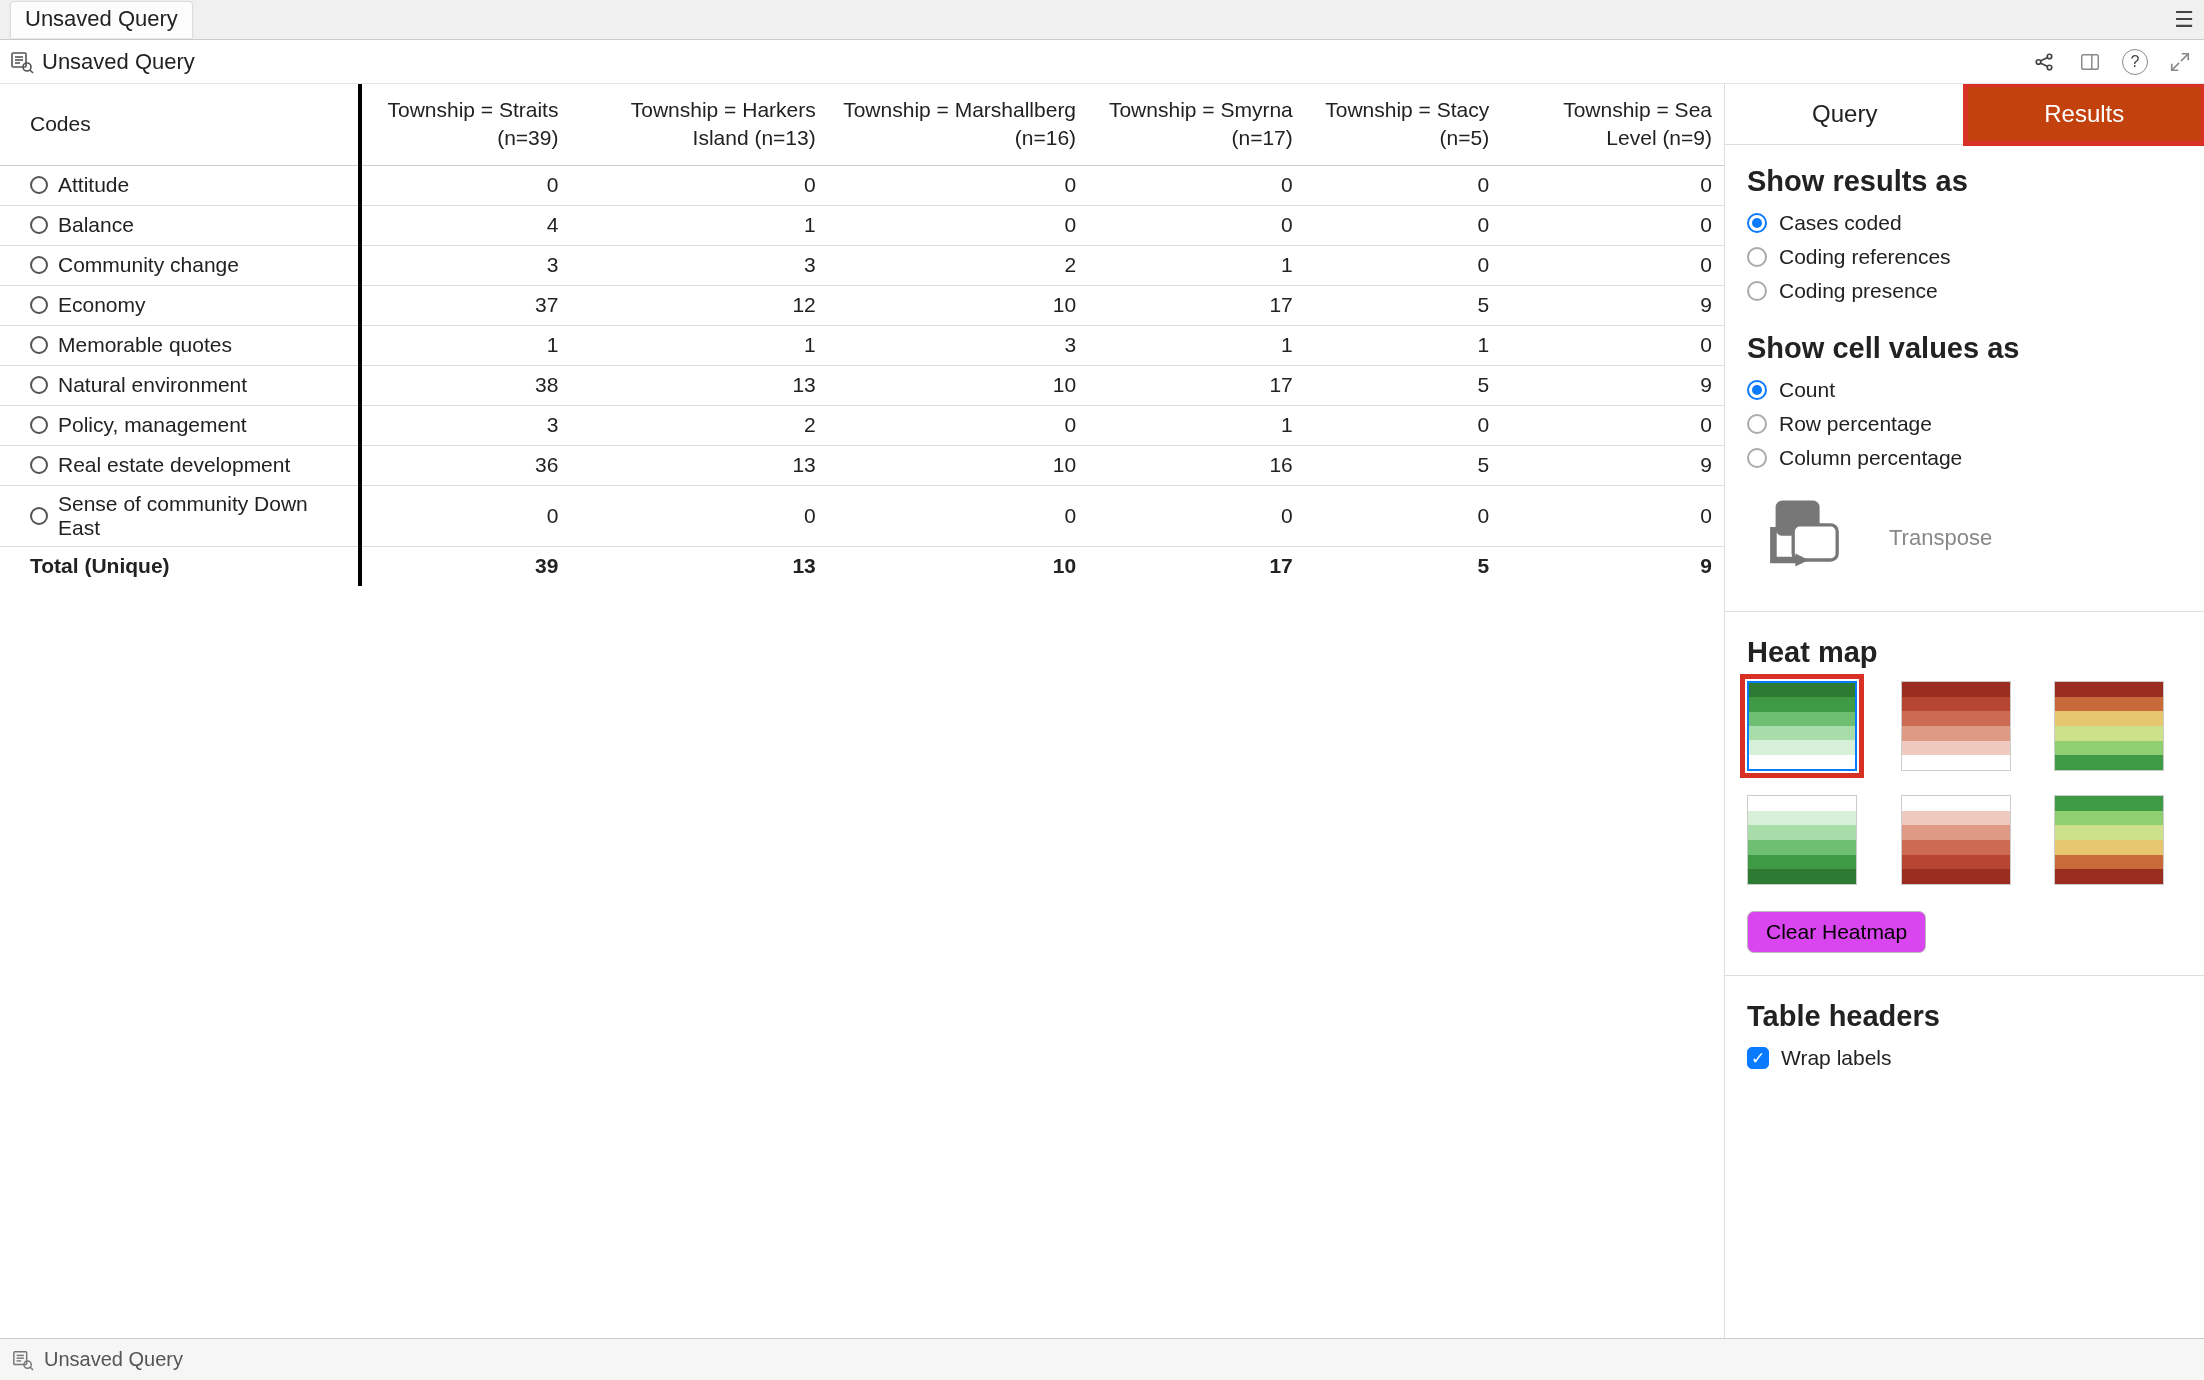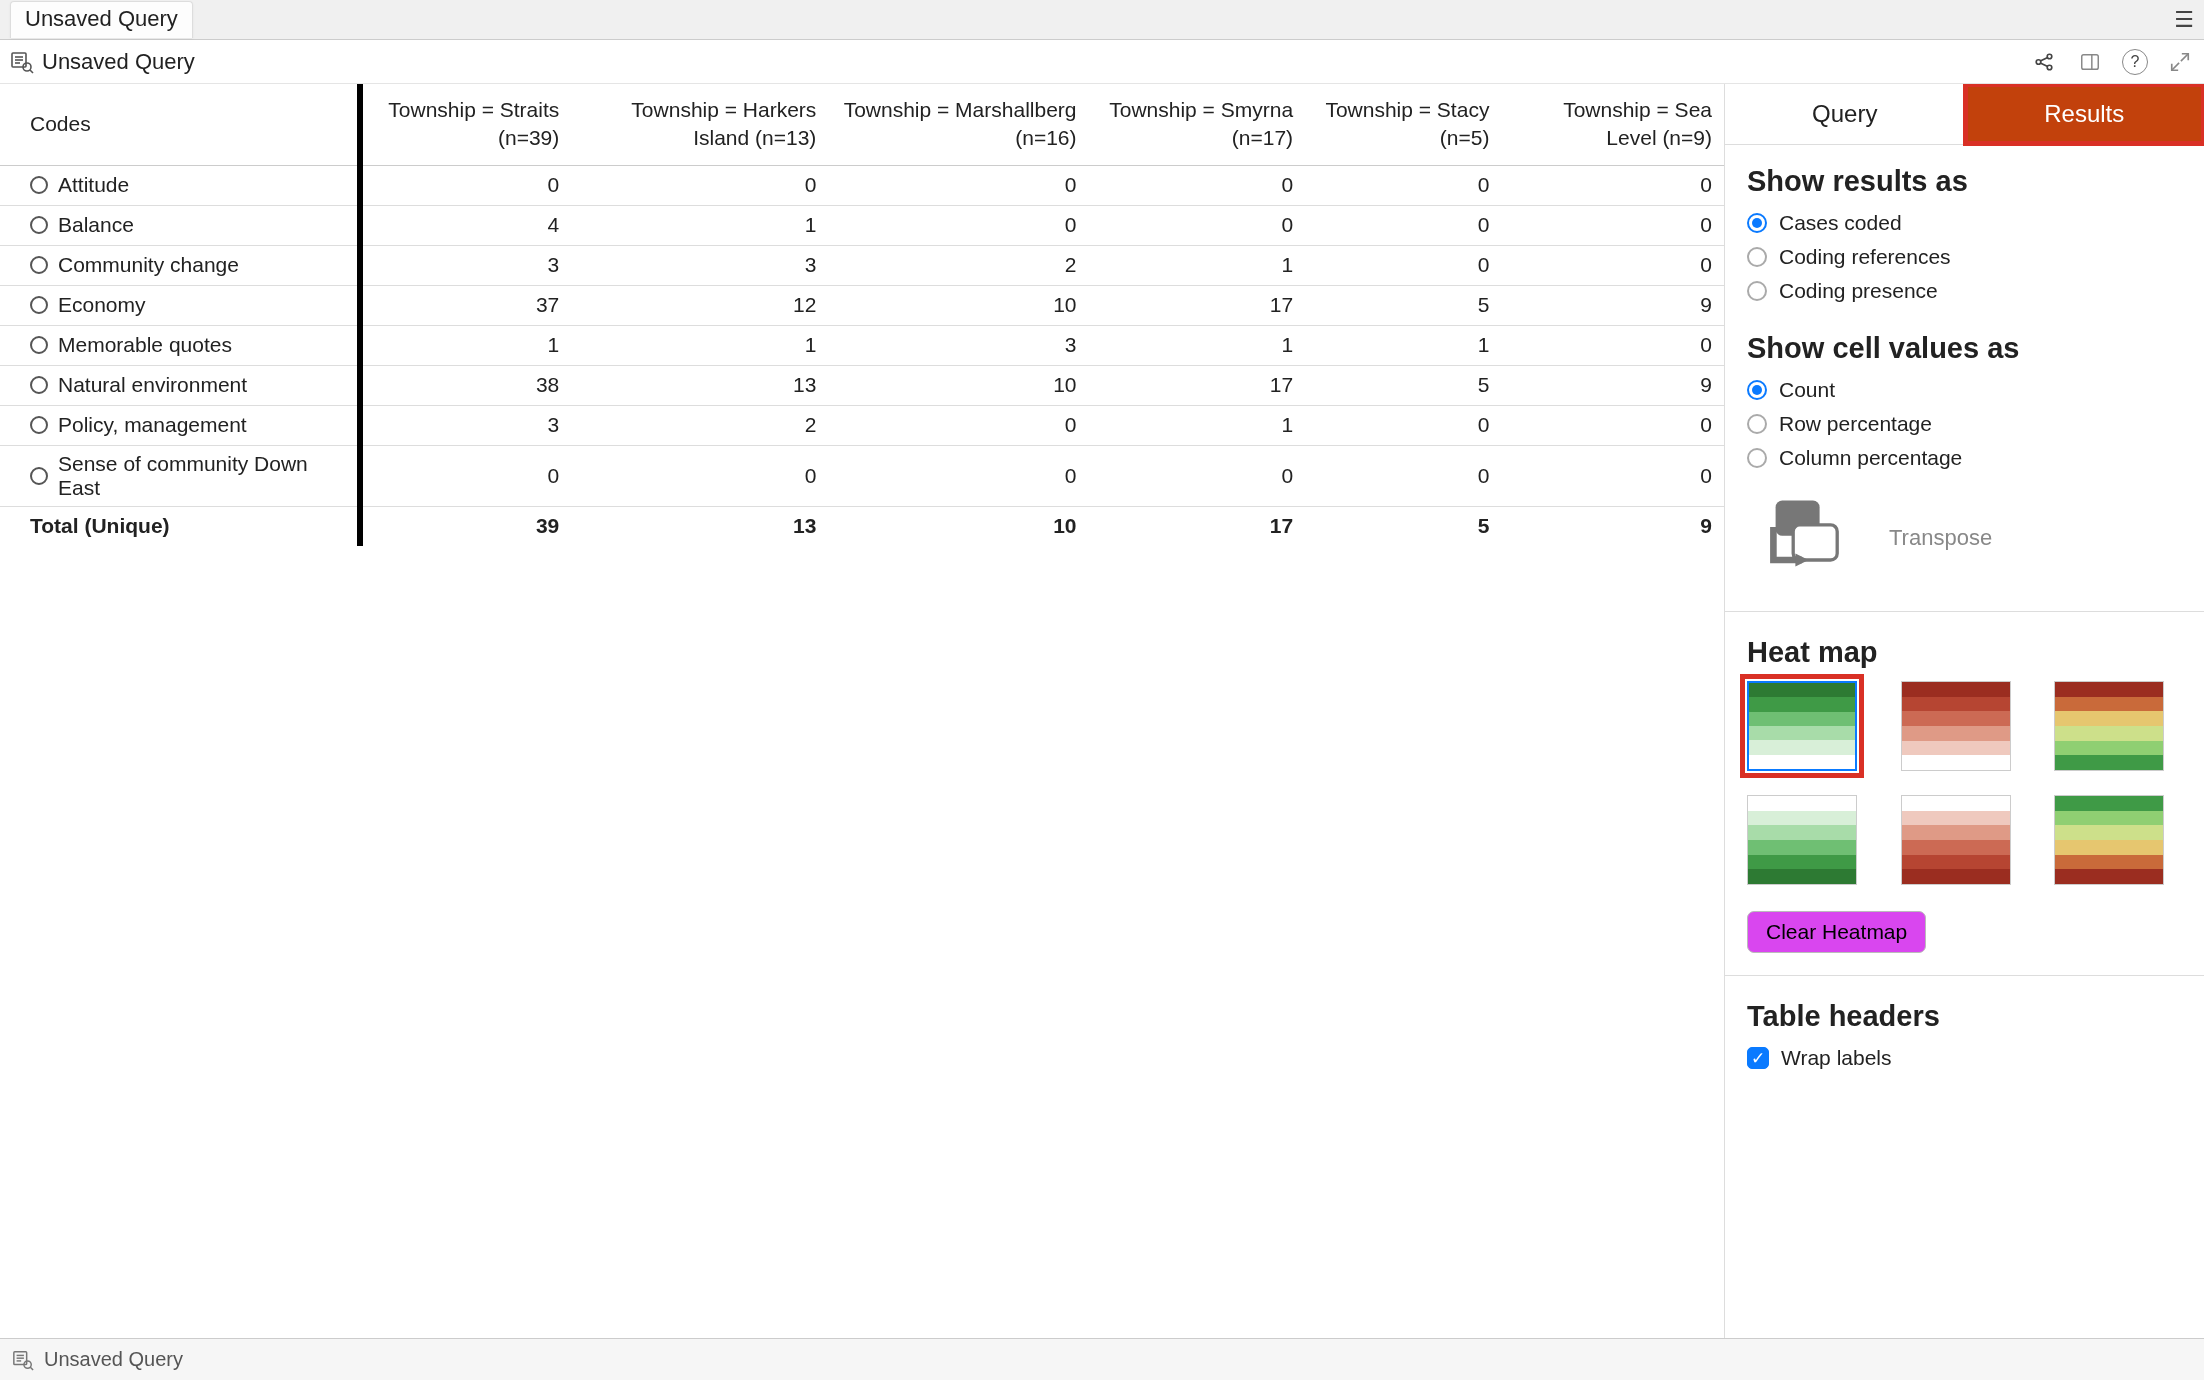--- a/index.html
+++ b/index.html
@@ -27,21 +27,21 @@
   
   table.results { border-collapse:collapse; width:100%; }
   table.results th, table.results td { font-size:21px; padding:6px 12px; border-bottom:1px solid #ddd; text-align:right; }
   table.results th.codes, table.results td.codes { text-align:left; width:360px; }
   table.results thead th { vertical-align:top; font-weight:400; padding-top:12px; padding-bottom:12px; border-bottom:1px solid #ccc; line-height:1.35;}
   table.results thead th.codes { vertical-align:middle; }
   td.codes .node { display:flex; align-items:center; gap:10px;}
   td.codes .circleicon { width:18px; height:18px; border:2.5px solid #555; border-radius:50%; flex-shrink:0;}
   tr.total td { font-weight:700; border-bottom:none;}
   table.results td:first-child, table.results th:first-child { padding-left:30px;}
-  table.results th:nth-child(2), table.results td:nth-child(2) { border-left:6px solid #000000;margin-left:41px;}
+  table.results th:nth-child(2), table.results td:nth-child(2) { border-left:4px solid #000000;margin-left:41px;}
   table.results tbody tr { height:40px;}
 
   
   .tabs { display:flex; border-bottom:1px solid #ddd;}
   .tabs .tab { flex:1; text-align:center; padding:16px 0; font-size:24px; cursor:pointer;}
   .tabs .tab.active { background:#c2410c; color:#fff; }
   .tabs .tab.active.highlighted { outline:5px solid #d93025; outline-offset:-3px;}
   .section { padding:10px 22px 4px 22px; }
   .section h3 { font-size:29px; font-weight:700; margin:10px 0 8px 0;}
   .radio-row, .check-row { display:flex; align-items:center; gap:12px; padding:5px 0; font-size:21px; cursor:pointer;}
@@ -222,20 +222,34 @@
             <td>2</td>
             <td>0</td>
             <td>1</td>
             <td>0</td>
             <td>0</td>
           </tr>
           <tr>
             <td class="codes">
               <div class="node">
                 <div class="circleicon"></div>
+                <span>Real estate development</span>
+              </div>
+            </td>
+            <td>36</td>
+            <td>13</td>
+            <td>10</td>
+            <td>16</td>
+            <td>5</td>
+            <td>9</td>
+          </tr>
+          <tr>
+            <td class="codes">
+              <div class="node">
+                <div class="circleicon"></div>
                 <span>Sense of community Down East</span>
               </div>
             </td>
             <td>0</td>
             <td>0</td>
             <td>0</td>
             <td>0</td>
             <td>0</td>
             <td>0</td>
           </tr>

